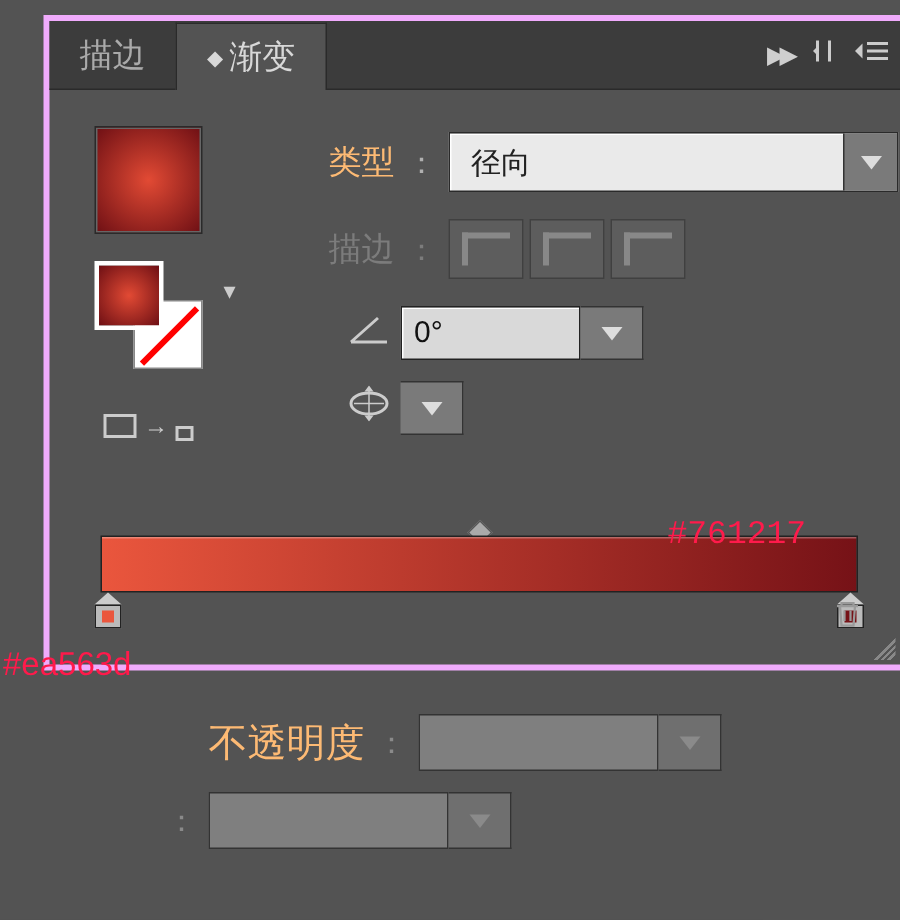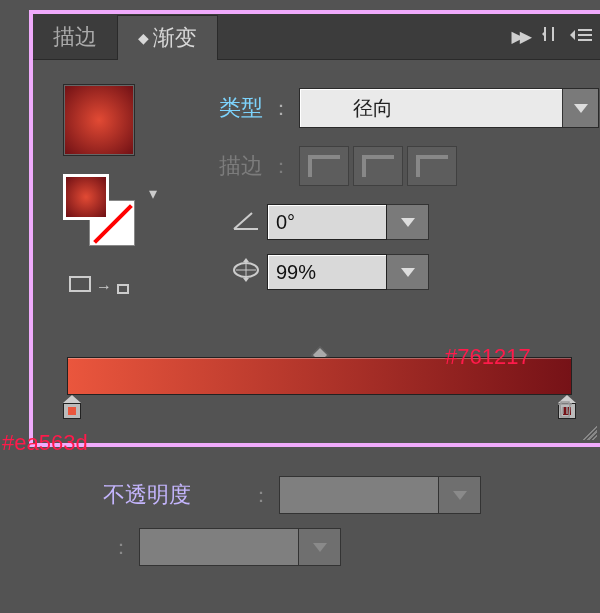--- a/index.html
+++ b/index.html
@@ -61,21 +61,21 @@
   
   .row {
     display: flex;
     align-items: center;
     margin-top: 10px;
     padding-left: 140px;
   }
   .label {
     width: 90px;
     text-align: right;
-    color: #7dd3fc;
+    color: #fdba74;
     font-size: 22px;
   }
   .label.disabled { color: #7c7c7c; }
   .colon { margin: 0 8px; }
 
   
   .swatch-area {
     position: absolute;
     left: 30px; top: 70px;
   }
@@ -122,21 +122,21 @@
   .select {
     display:flex; align-items:center;
     height: 40px;
     background:#eaeaea;
     border:1px solid #2a2a2a;
     flex:1;
     max-width: 300px;
     box-shadow: inset 1px 1px 0 #fff;
   }
   .select-text {
-    flex:1; padding:0 14px; color:#222; font-size:20px;margin-left:39px;
+    flex:1; padding:0 14px; color:#222; font-size:20px;
   }
   .select-btn {
     width:36px;height:100%;
     background:#7a7a7a;
     border-left:1px solid #333;
     display:flex;align-items:center;justify-content:center;
   }
   .tri-down {
     width:0;height:0;border-left:7px solid transparent;border-right:7px solid transparent;border-top:9px solid #ddd;
   }
@@ -207,31 +207,31 @@
   .stop .chip{ width:8px;height:8px; }
   .stop.left{ left:-4px; } .stop.left .chip{ background:#ea563d; }
   .stop.right{ right:-4px; } .stop.right .chip{ background:#761217; }
 
   .trash{
     position:absolute; right:-2px; top:50px; color:#9a9a9a;
   }
 
   
   .overlay{ position:absolute; color:#ff1a4b; font-size:22px; font-weight:500; }
-  .ov1{ left:445px; top:344px; }
+  .ov1{ left:445px; top:344px;font-family:Liberation Mono, monospace; }
   .ov2{ left:2px; top:430px; }
 
   
   .bottom-group{
     position:absolute;
     left:70px; top:462px;
     width:420px;
   }
   .brow{ display:flex;align-items:center;margin-bottom:14px;}
-  .blabel{ width:140px;color:#c4b5fd;font-size:22px;}
+  .blabel{ width:140px;text-align:right;color:#fdba74;font-size:26px;}
   .bfield{
     width:160px;height:38px;background:#7f7f7f;border:1px solid #333;
   }
   .bspin{
     width:42px;height:38px;background:#6f6f6f;border:1px solid #333;border-left:none;
     display:flex;align-items:center;justify-content:center;
   }
 
   
   .grip{
@@ -322,21 +322,20 @@
 
   <div class="row" style="margin-top:14px;padding-left:192px;">
     <div class="glyph">
       <svg width="30" height="24" viewBox="0 0 30 24">
           <ellipse cx="15" cy="12" rx="12" ry="7" stroke="#ccc" stroke-width="2" fill="none"></ellipse>
           <path d="M15 3v18M5 12h20" stroke="#ccc" stroke-width="1"></path>
           <path d="M15 0l3 4h-6zM15 24l3-4h-6z" fill="#ccc"></path>
         </svg>
     </div>
     <div class="field">
-      <div class="text-input">99%</div>
       <div class="spin-btn">
           <div class="tri-down"></div>
         </div>
     </div>
   </div>
 
   <div class="gradient-area">
     <div class="opacity-rail">
       <div class="opacity-diamond"></div>
     </div>

